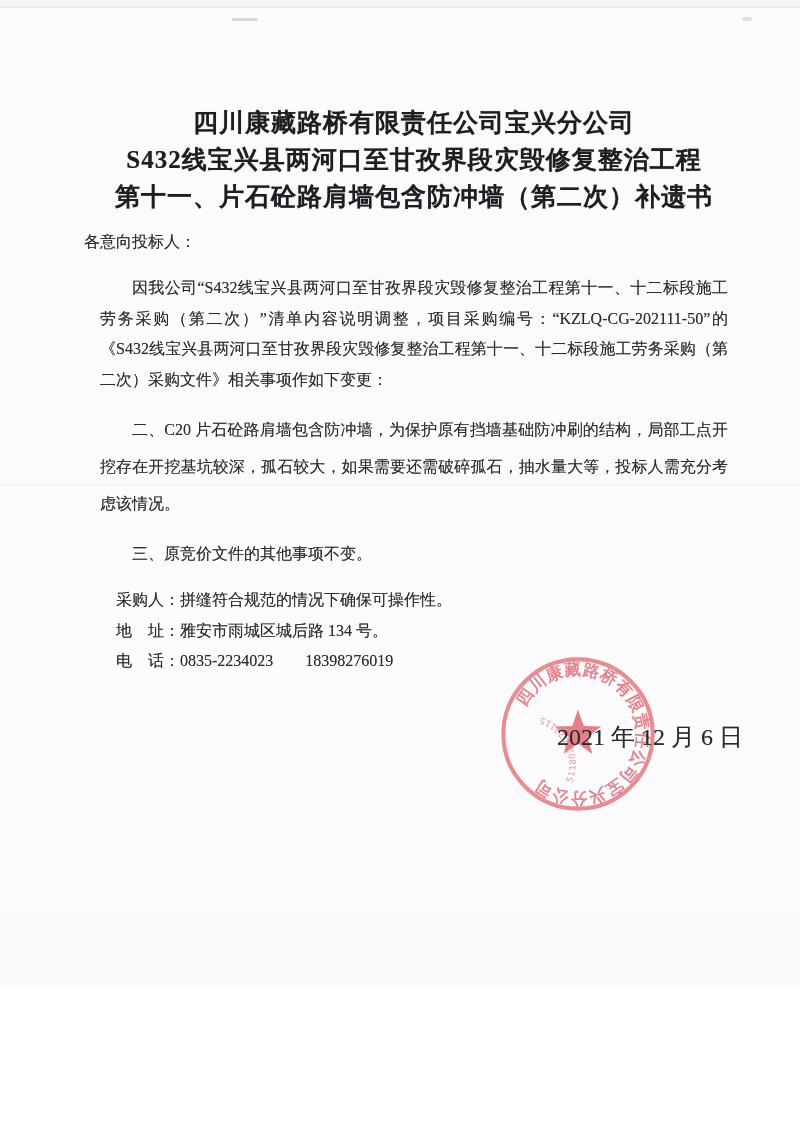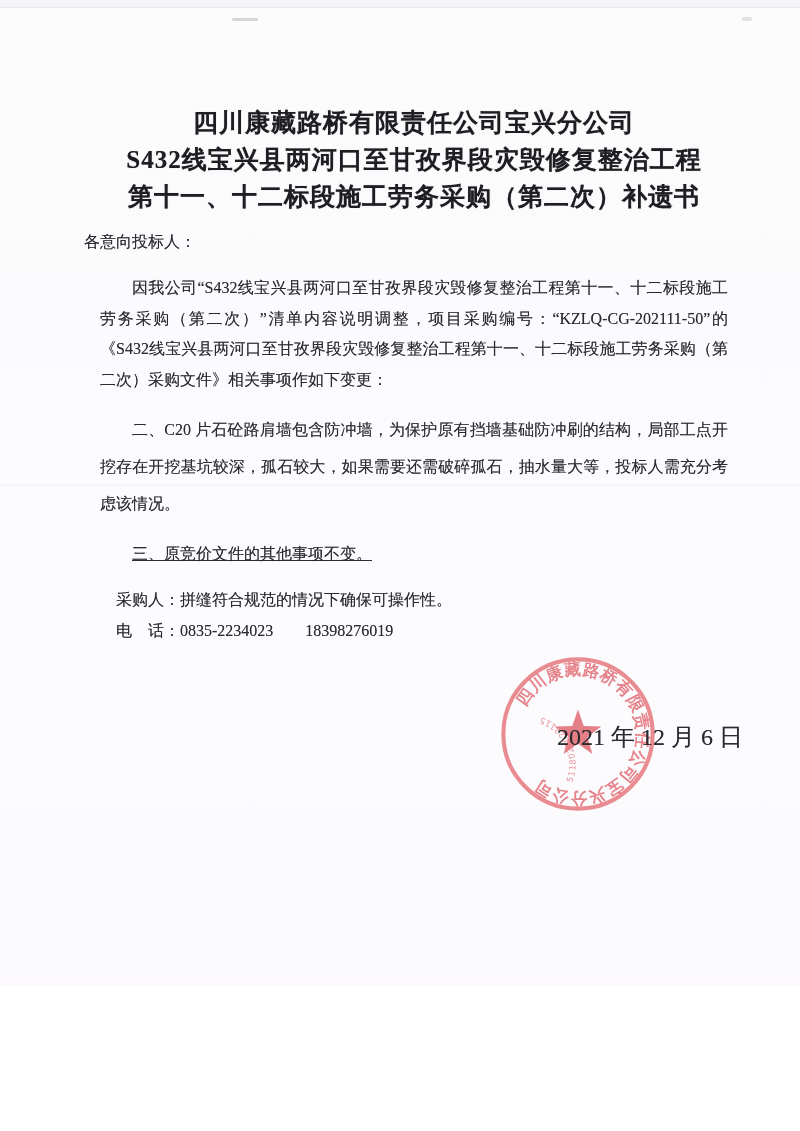--- a/index.html
+++ b/index.html
@@ -39,21 +39,21 @@
   }
   .body-text{
     font-size:16px;
     color:#2b2b2f;
     text-shadow:0 0 0.6px rgba(43,43,47,0.5);
   }
   .salutation{margin-top:12px;line-height:30px;}
   .para{ text-indent:2em; text-align:justify; margin:16px; }
   .para-intro{line-height:30.5px;}
   .para-item-loose{line-height:37px;margin-top:4px;}
-  .para-item-short{line-height:31px;margin-top:9px;text-decoration:underline;}
+  .para-item-short{line-height:31px;margin-top:9px;}
   .contact-row{line-height:30.5px;}
   .contact-block{margin-top:6px;text-indent:2em;}
   .date-line{
     position:absolute;left:557px;top:721px;
     font-size:24px;color:#2b2b2f;z-index:3;
     text-shadow:0 0 0.6px rgba(43,43,47,0.5);
     white-space:nowrap;
   }
   .seal{
     position:absolute;left:496px;top:650px;
@@ -69,36 +69,39 @@
   <div class="scan-edge"></div>
   <div class="speck-a"></div>
   <div class="speck-b"></div>
   <div class="fold-line"></div>
 
   <div class="content">
 
     <div class="title-block">
       <div>四川康藏路桥有限责任公司宝兴分公司</div>
       <div>S432线宝兴县两河口至甘孜界段灾毁修复整治工程</div>
-      <div>第十一、十二标段施工劳务采购（第二次）补遗书</div>
+      <div>第十一、片石砼路肩墙包含防冲墙（第二次）补遗书</div>
     </div>
 
     <div class="body-text">
       <div class="salutation">各意向投标人：</div>
 
       <p class="para para-intro">因我公司“S432线宝兴县两河口至甘孜界段灾毁修复整治工程第十一、十二标段施工劳务采购（第二次）”清单内容说明调整，项目采购编号：“KZLQ-CG-202111-50”的《S432线宝兴县两河口至甘孜界段灾毁修复整治工程第十一、十二标段施工劳务采购（第二次）采购文件》相关事项作如下变更：</p>
 
 
       <p class="para para-item-loose">二、C20 片石砼路肩墙包含防冲墙，为保护原有挡墙基础防冲刷的结构，局部工点开挖存在开挖基坑较深，孤石较大，如果需要还需破碎孤石，抽水量大等，投标人需充分考虑该情况。</p>
 
       <p class="para para-item-short">三、原竞价文件的其他事项不变。</p>
 
       <div class="contact-block">
         <div class="contact-row">
           <span>采购人：</span><span>拼缝符合规范的情况下确保可操作性。</span>
+        </div>
+        <div class="contact-row">
+          <span>地　址：</span><span>雅安市雨城区城后路 134 号。</span>
         </div>
         <div class="contact-row">
           <span>电　话：</span><span>0835-2234023　　18398276019</span>
         </div>
       </div>
     </div>
 
   </div>
 
   <div class="date-line">2021 年 12 月 6 日</div>

